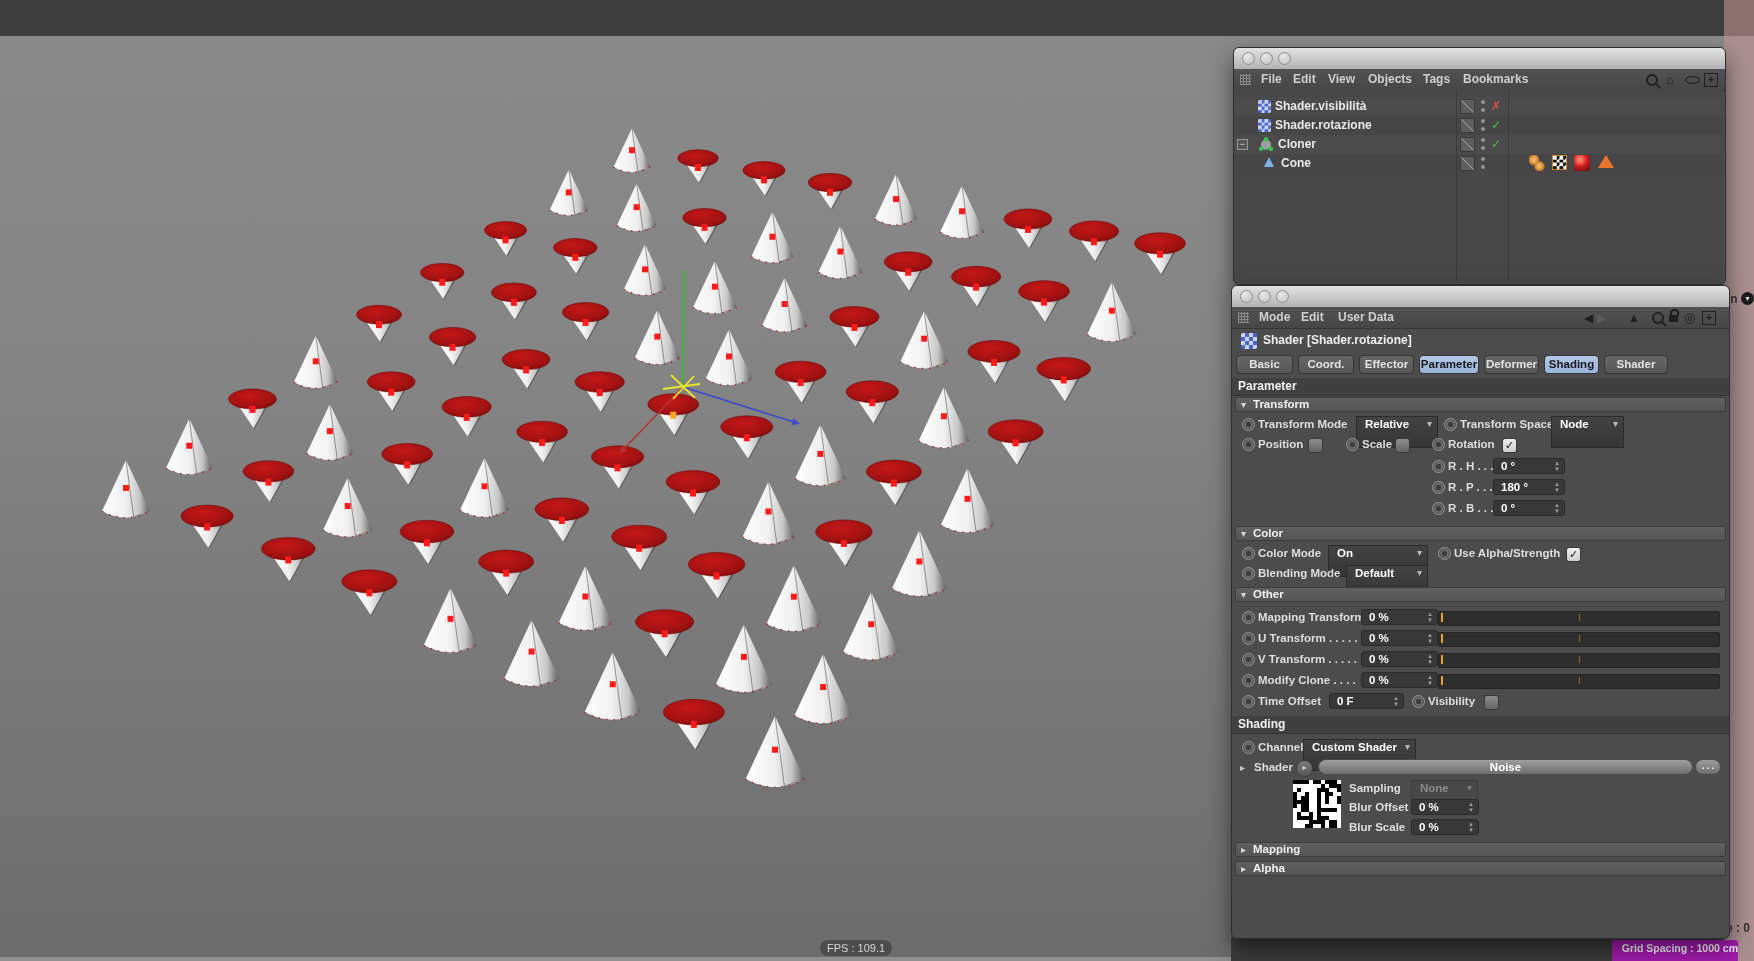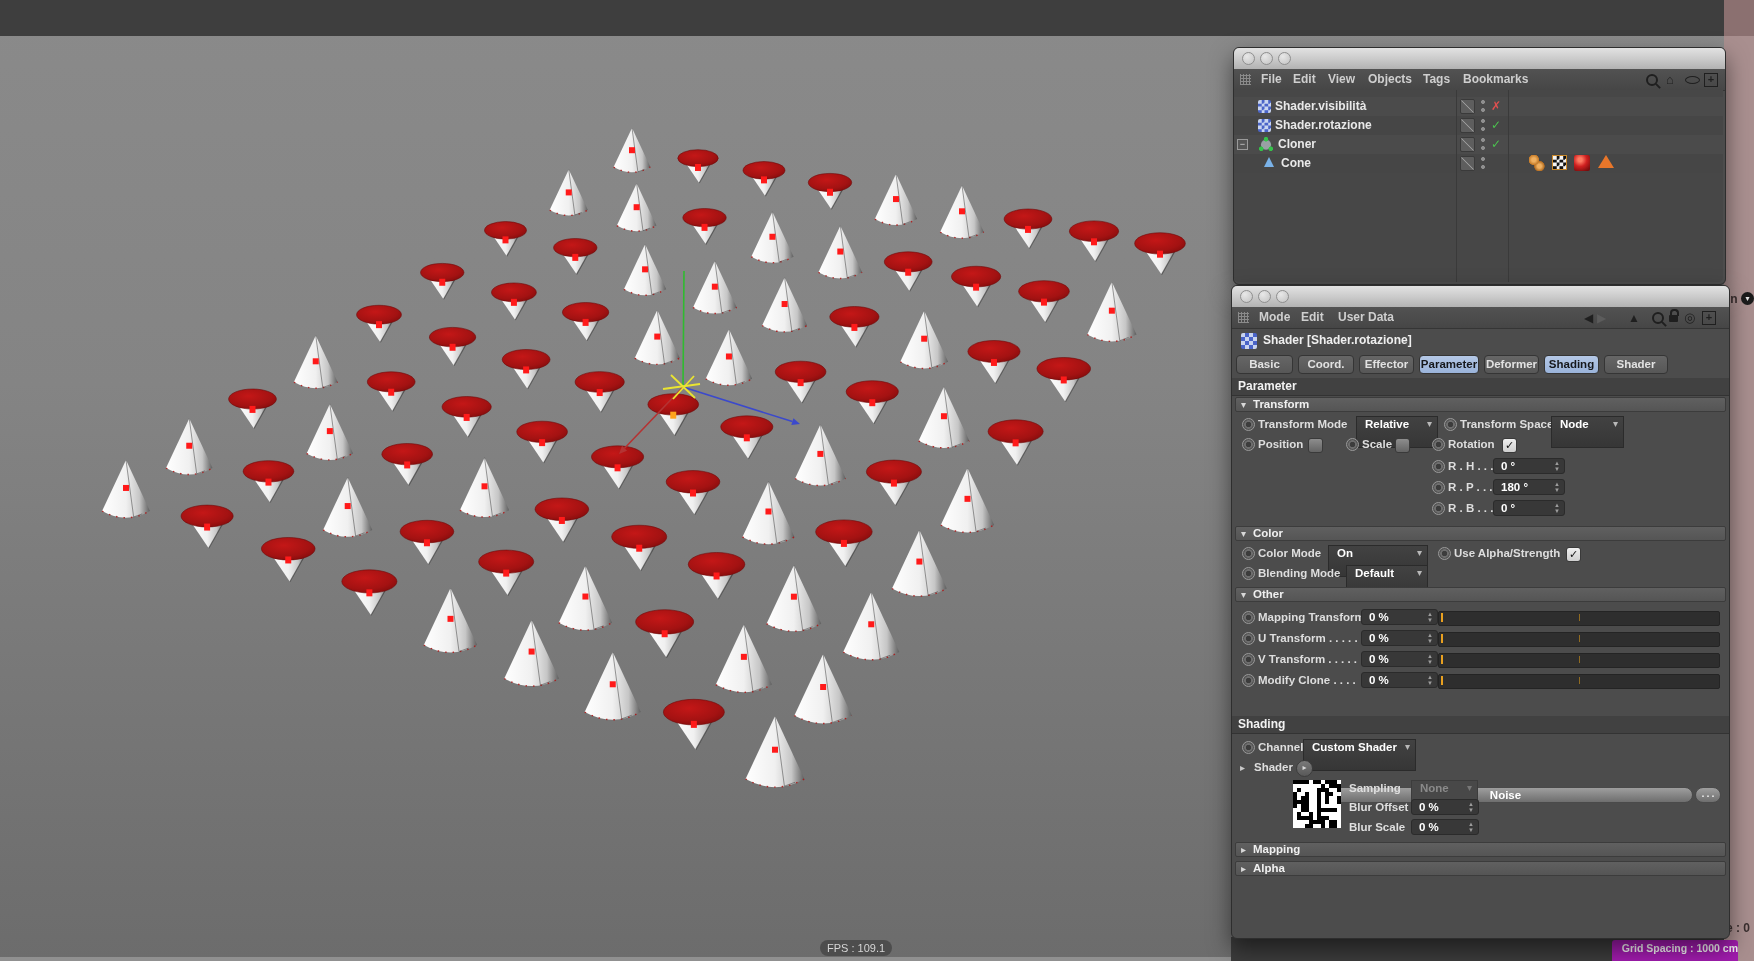--- a/index.html
+++ b/index.html
@@ -98,21 +98,21 @@
   .secbar .txt{position:absolute;left:17px;top:0px;color:#f0f0f0;font-size:11.5px;font-weight:bold;}
   .bighdr{left:0;width:497px;height:17px;background:#414141;border-bottom:1px solid #333;}
   .bighdr .txt{position:absolute;left:6px;top:1px;color:#f2f2f2;font-size:12px;font-weight:bold;}
   .tab{height:19px;border:1px solid #353535;border-radius:4px;background:linear-gradient(180deg,#666,#575757);
        color:#e2e2e2;font-size:11.5px;font-weight:bold;text-align:center;padding-top:2px;box-sizing:border-box;top:69px;}
   .tab.active{background:linear-gradient(180deg,#b4c8e6,#9ab3da);color:#16181c;}
   .slider{height:13px;background:#2e2e2e;border:1px solid #242424;border-radius:2px;top:2px;}
   .slider .tick{position:absolute;left:2px;top:1px;width:2px;height:9px;background:#e8a020;}
   .slider .mid{position:absolute;left:50%;top:2px;width:1px;height:7px;background:#a97a1e;opacity:.8;}
   .pill{background:linear-gradient(180deg,#9e9e9e,#6e6e6e);border:1px solid #4a4a4a;border-radius:8px;
-        color:#fff;font-size:11.5px;font-weight:bold;text-align:center;height:16px;box-sizing:border-box;padding-top:1px;margin-top:28px;}
+        color:#fff;font-size:11.5px;font-weight:bold;text-align:center;height:16px;box-sizing:border-box;padding-top:1px;}
   .roundbtn{width:15px;height:15px;border-radius:50%;background:linear-gradient(180deg,#7a7a7a,#585858);
             border:1px solid #3c3c3c;color:#d8d8d8;font-size:8px;text-align:center;line-height:14px;}
   .treetri{color:#c9c9c9;font-size:10px;}
 </style>
 </head>
 <body>
 
 <div id="stage">
 
   <div class="abs" id="viewport">
@@ -873,20 +873,31 @@
       <div class="abs radio" style="left:10px"></div>
       <span class="abs alabel" style="left:26px">Modify Clone . . . .</span>
       <div class="abs field" style="left:129px;width:77px;top:0">
         <span>0 %</span>
         <span class="stepper">▲<br>▼</span>
       </div>
       <div class="abs slider" style="left:206px;width:280px">
         <div class="tick"></div>
           <div class="mid"></div>
       </div>
+    </div>
+    <div class="abs" style="top:407px;left:0;width:497px;height:17px">
+      <div class="abs radio" style="left:10px"></div>
+      <span class="abs alabel" style="left:26px">Time Offset</span>
+      <div class="abs field" style="left:97px;width:75px;top:0">
+        <span>0 F</span>
+        <span class="stepper">▲<br>▼</span>
+      </div>
+      <div class="abs radio" style="left:180px"></div>
+      <span class="abs alabel" style="left:196px">Visibility</span>
+      <div class="abs chk" style="left:252px"></div>
     </div>
 
     <div class="abs bighdr" style="top:430px">
       <span class="txt">Shading</span>
     </div>
     <div class="abs" style="top:453px;left:0;width:497px;height:17px">
       <div class="abs radio" style="left:10px"></div>
       <span class="abs alabel" style="left:26px">Channel</span>
       <div class="abs dd" style="left:71px;width:113px;top:0">
         <span>Custom Shader</span>

